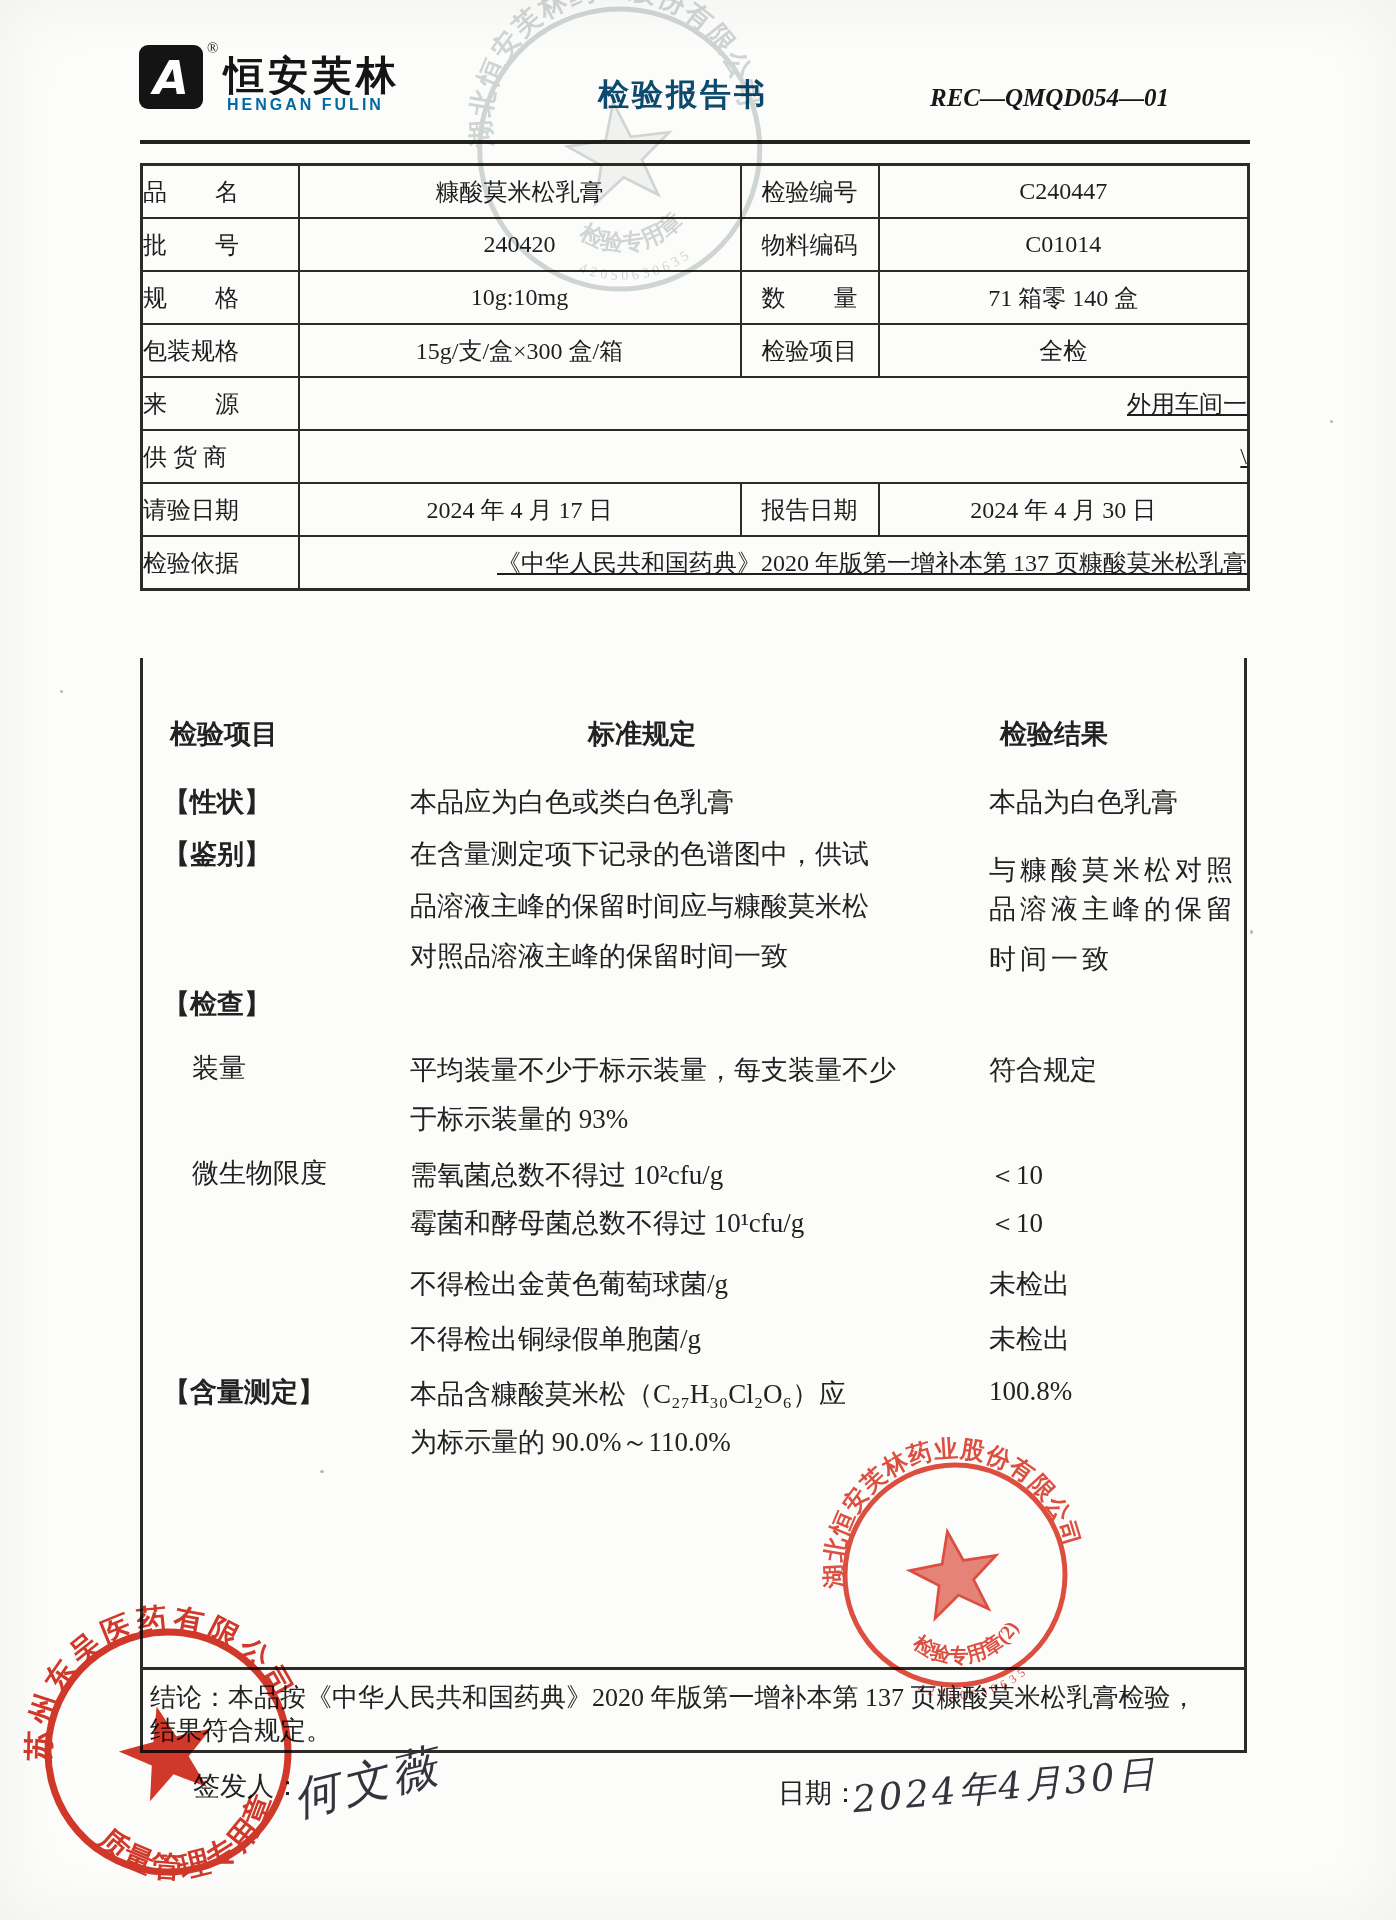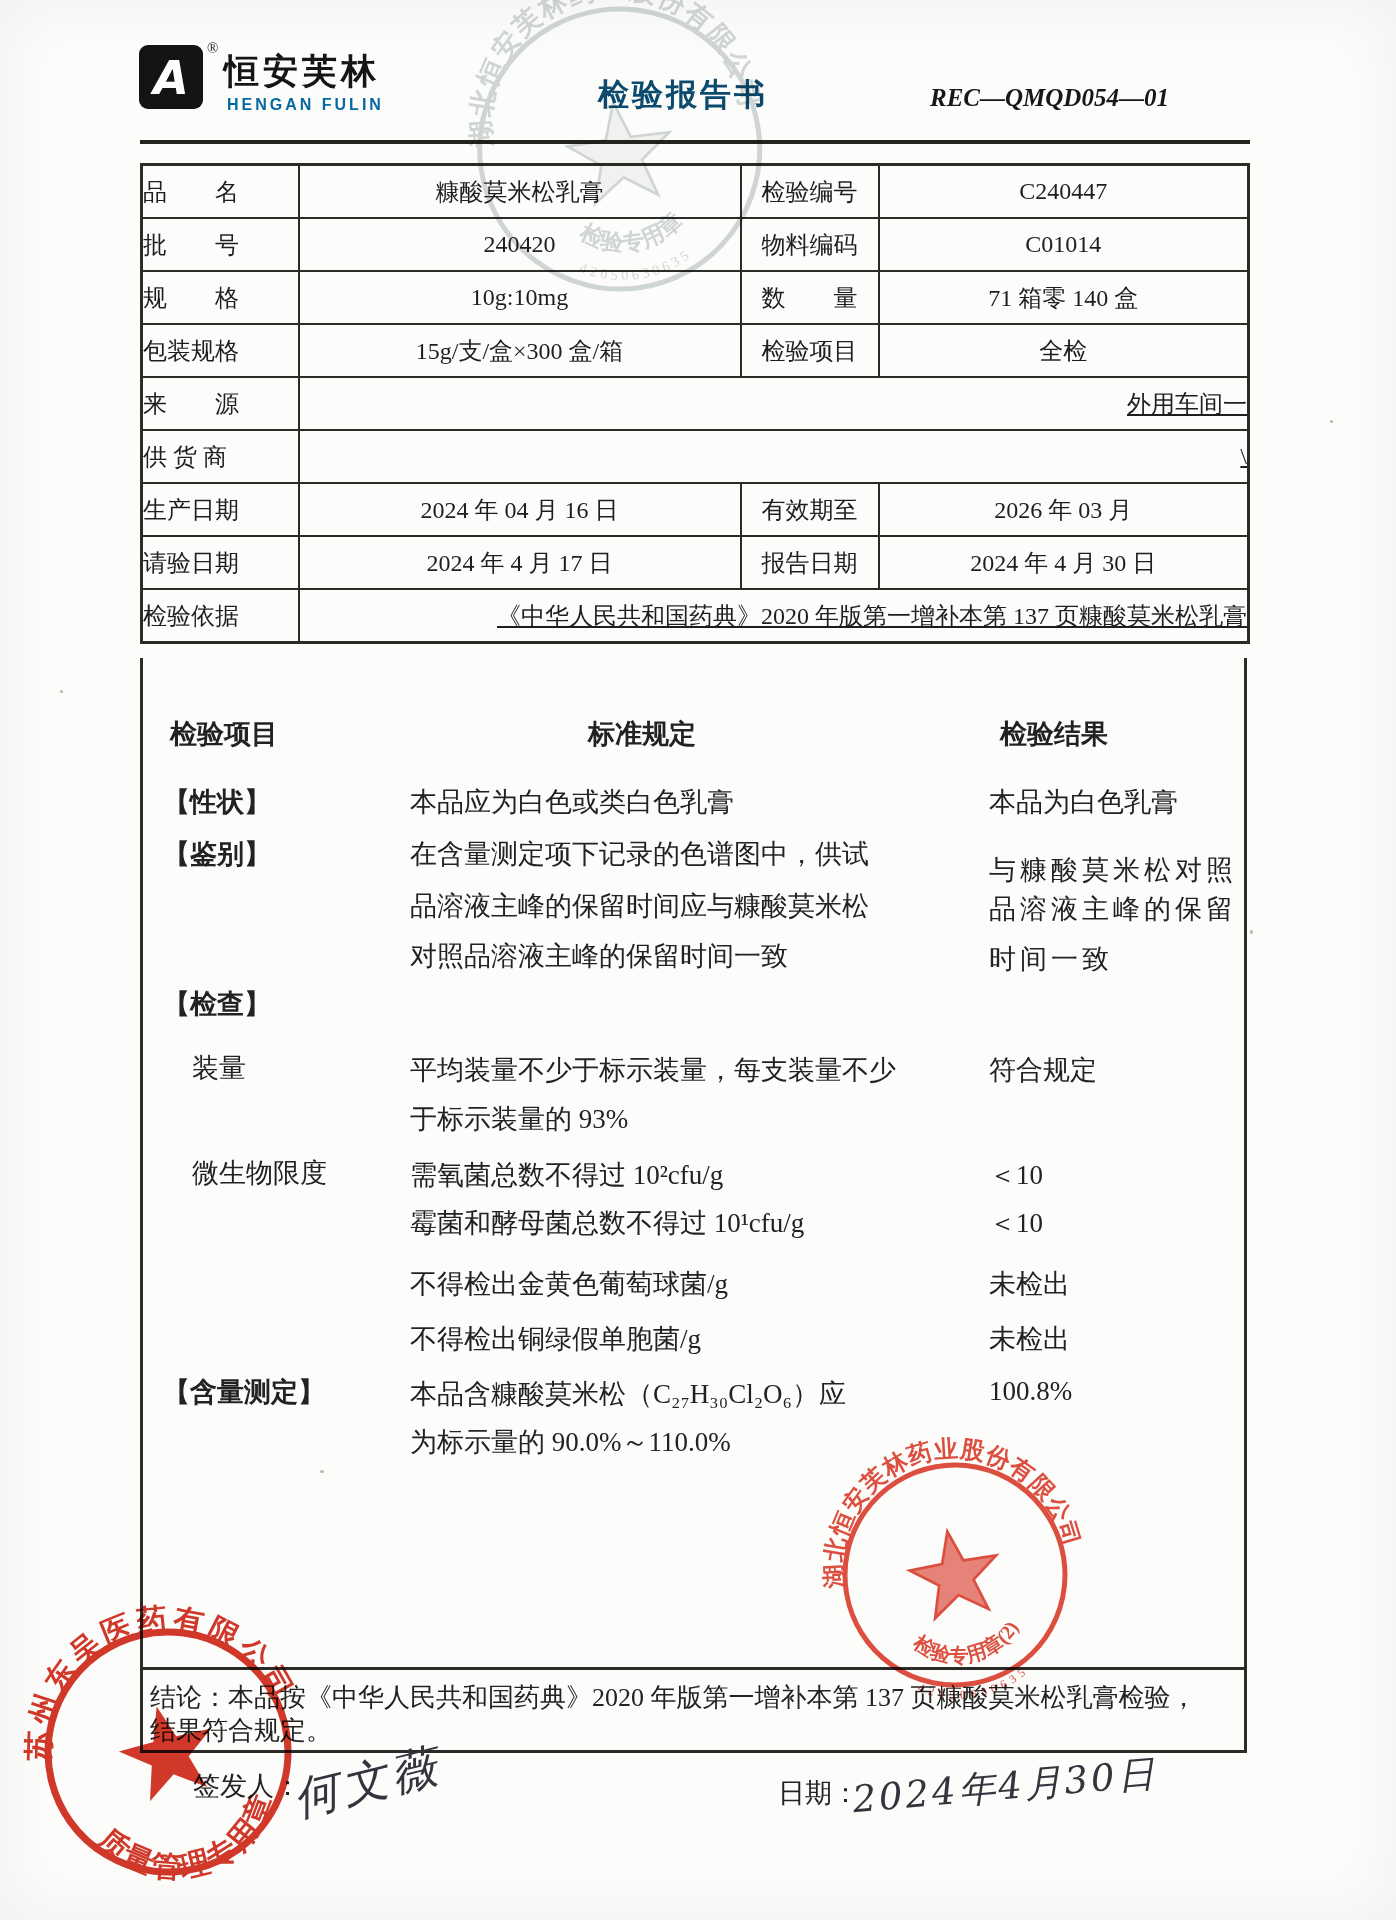--- a/index.html
+++ b/index.html
@@ -5,21 +5,21 @@
   html,body{margin:0;padding:0;background:#e8e8e6;}
   .page{
     position:relative;width:1396px;height:1920px;margin:0 auto;
     background:#fcfcfa;overflow:hidden;
     font-family:"Liberation Serif","DejaVu Serif",serif;color:#1e1e1e;
     box-shadow:inset 0 0 70px rgba(0,0,0,0.05);
   }
   .abs{position:absolute;}
   .nw{white-space:nowrap;}
   
-  .brand-cn{font-size:35px;font-weight:bold;letter-spacing:4px;color:#151515;}
+  .brand-cn{font-size:40px;font-weight:bold;letter-spacing:4px;color:#151515;}
   .brand-en{font-size:16px;font-weight:bold;letter-spacing:3px;font-family:"Liberation Sans","DejaVu Sans",sans-serif;color:#0369a1;}
   .reg{font-size:15px;color:#222;}
   .doc-title{font-size:31px;font-weight:bold;letter-spacing:3px;color:#0c4a6e;}
   .doc-no{font-size:25px;font-weight:bold;color:#171717;}
   .hrule{height:4px;background:#24231f;}
   
   table.info{border-collapse:collapse;table-layout:fixed;width:1107px;border:3px solid #2d2b27;}
   table.info td{border:2px solid #2d2b27;height:51px;font-size:24px;padding:0;vertical-align:middle;overflow:hidden;}
   td.lab{text-align:left;padding-left:24px;}
   td.val{text-align:center;}
@@ -98,26 +98,20 @@
     </tr>
     <tr>
       <td class="lab">来　　源</td>
       <td class="spanval" colspan="3">外用车间一</td>
     </tr>
     <tr>
       <td class="lab">供 货 商</td>
       <td class="spanval slash" colspan="3">\</td>
     </tr>
     <tr>
-      <td class="lab">生产日期</td>
-      <td class="val">2024 年 04 月 16 日</td>
-      <td class="lab3">有效期至</td>
-      <td class="val">2026 年 03 月</td>
-    </tr>
-    <tr>
       <td class="lab">请验日期</td>
       <td class="val">2024 年 4 月 17 日</td>
       <td class="lab3">报告日期</td>
       <td class="val">2024 年 4 月 30 日</td>
     </tr>
     <tr>
       <td class="lab">检验依据</td>
       <td class="spanval basis" colspan="3">《中华人民共和国药典》2020 年版第一增补本第 137 页糠酸莫米松乳膏</td>
     </tr>
   </tbody>

